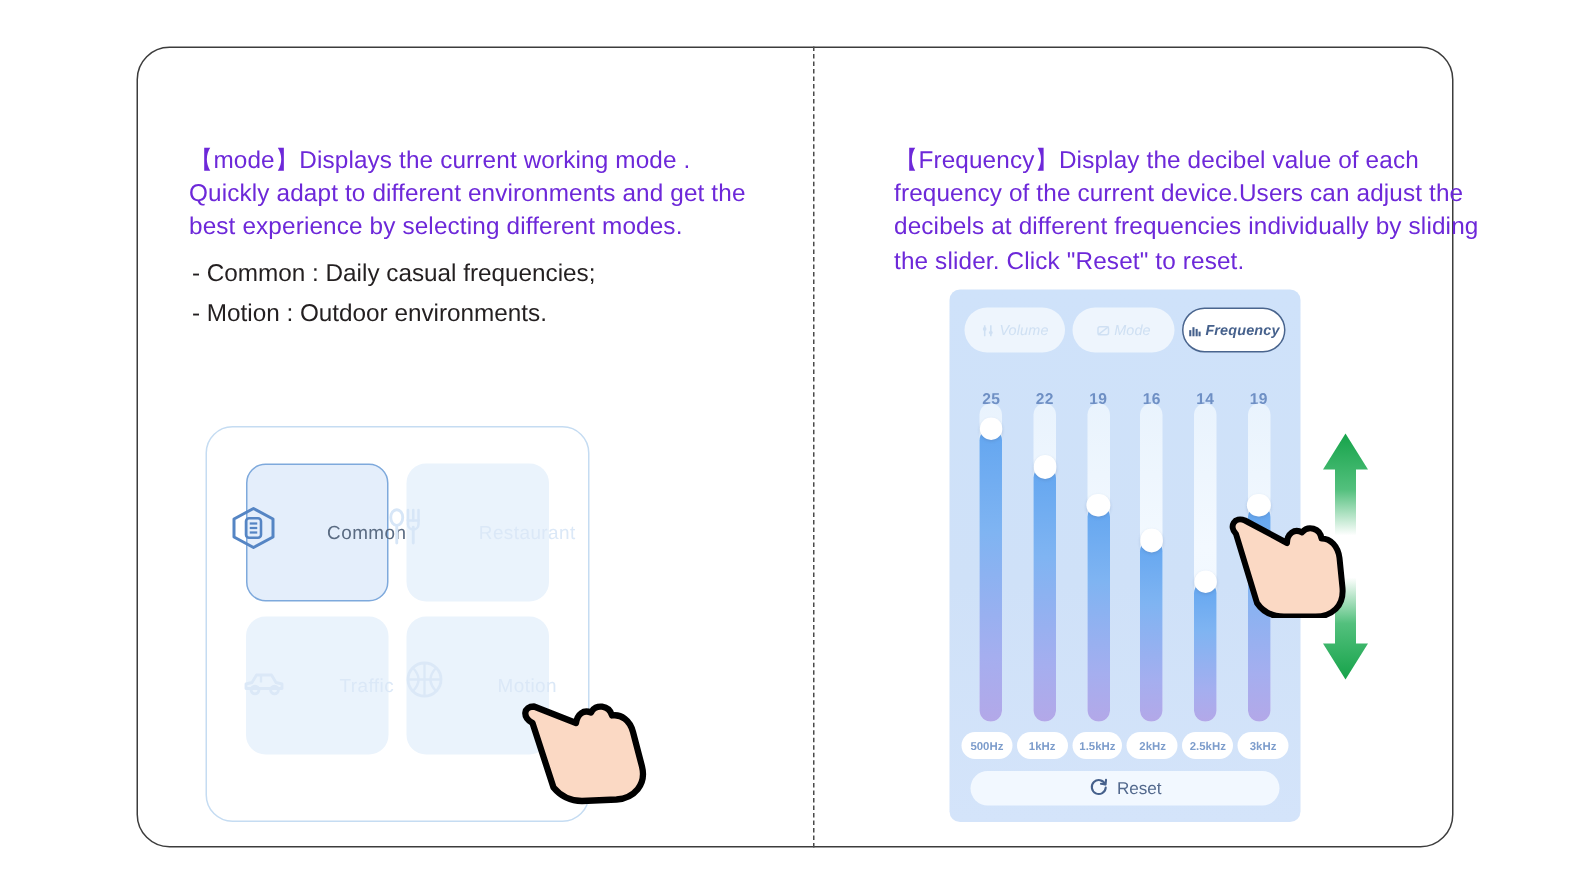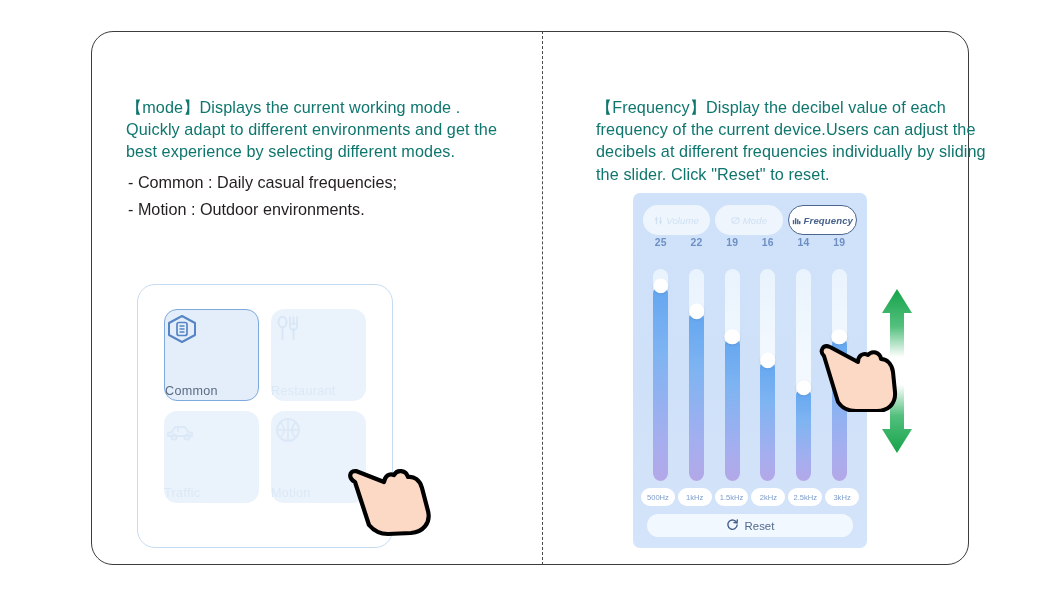--- a/index.html
+++ b/index.html
@@ -16,42 +16,42 @@
     border:1.4px solid #3c3c3c;border-radius:22px;background:#fff;
     box-sizing:border-box;
   }
   .divider{
     position:absolute;left:542px;top:31px;width:0;height:534px;
     border-left:1.4px dashed #4a4a4a;
   }
 
   
   .para{
-    position:absolute;color:#0f766e;font-size:16.2px;line-height:22.2px;
+    position:absolute;color:#6d28d9;font-size:16.2px;line-height:22.2px;
     letter-spacing:.1px;font-family:"Liberation Sans", sans-serif;
   }
   #left-para{left:126px;top:96px;width:372px;}
   #right-para{left:596px;top:96px;width:392px;}
   .bullets{position:absolute;left:128px;top:170px;width:380px;}
   .bullet{font-size:16.2px;color:#231f20;line-height:25.6px;margin-bottom:1px;}
 
   
   .mode-card{
     position:absolute;left:137px;top:284px;width:256px;height:264px;
     border:1px solid #c5dcf2;border-radius:18px;background:#ffffff;
     box-sizing:border-box;
   }
   .mode-grid{
     position:absolute;left:26px;top:24px;width:212px;height:208px;
     display:grid;grid-template-columns:95px 95px;grid-template-rows:92px 92px;
     gap:10px 12px;
   }
   .mode-cell{
     border-radius:13px;background:#eaf3fc;
-    display:flex;flex-direction:column;justify-content:center;
+    display:flex;flex-direction:row;align-items:center;justify-content:center;
     box-sizing:border-box;position:relative;gap:32px;
   }
   .mode-cell.selected{background:#e4eefb;border:1.6px solid #7ea9dc;}
   .mode-ico{width:34px;height:32px;display:block;margin-bottom:7px;}
   .mode-label{font-size:12.6px;color:#dbe8f7;letter-spacing:.3px;}
   .mode-cell.selected .mode-label{color:#5a6b82;}
 
   
   .eq-panel{
     position:absolute;left:633px;top:193px;width:234px;height:355px;
@@ -62,21 +62,21 @@
   .tabs{position:absolute;left:10px;top:12px;width:214px;height:30px;display:flex;gap:5px;}
   .tab{
     flex:1;border-radius:15px;background:#ffffff;
     display:flex;align-items:center;justify-content:center;gap:3px;
     font-size:9.6px;letter-spacing:.1px;color:#dde9f8;box-sizing:border-box;font-style:italic;
   }
   .tab.muted{background:#eef5fd;color:#cfe0f3;}
   .tab.active{background:#ffffff;color:#46618c;border:1.3px solid #4a658e;font-weight:bold;}
   .tab svg{display:block;}
 
-  .vals{position:absolute;left:10px;top:44px;width:214px;display:flex;}
+  .vals{position:absolute;left:10px;top:68px;width:214px;display:flex;}
   .val{flex:1;text-align:center;font-size:10.4px;font-weight:bold;color:#6e8fc4;letter-spacing:.2px;}
 
   .sliders{position:absolute;left:10px;top:76px;width:214px;height:212px;display:flex;}
   .slot{flex:1;display:flex;justify-content:center;position:relative;}
   .track{
     position:relative;width:15px;height:212px;border-radius:8px;
     background:linear-gradient(180deg,#e9f3fd 0%,#f3f9ff 45%,#eef5fe 100%);
     overflow:visible;
   }
   .fill{
@@ -86,21 +86,21 @@
   .thumb{
     position:absolute;left:50%;transform:translate(-50%,-50%);
     width:15.5px;height:15.5px;border-radius:50%;background:#ffffff;
     box-shadow:0 1px 2px rgba(80,110,160,.28);
   }
 
   .freqs{position:absolute;left:8px;top:295px;width:218px;display:flex;gap:3px;}
   .freq{
     flex:1;height:18px;border-radius:9px;background:#ffffff;
     display:flex;align-items:center;justify-content:center;
-    font-size:7.6px;font-weight:normal;color:#7c9ccb;letter-spacing:0px;
+    font-size:7.6px;font-weight:bold;color:#7c9ccb;letter-spacing:0px;
   }
   .reset{
     position:absolute;left:14px;top:321px;width:206px;height:23px;border-radius:12px;
     background:#f2f8ff;display:flex;align-items:center;justify-content:center;gap:6px;
     font-size:11.4px;color:#53698d;
   }
 
   
   .arrows{position:absolute;left:875px;top:287px;width:44px;height:168px;}
 

